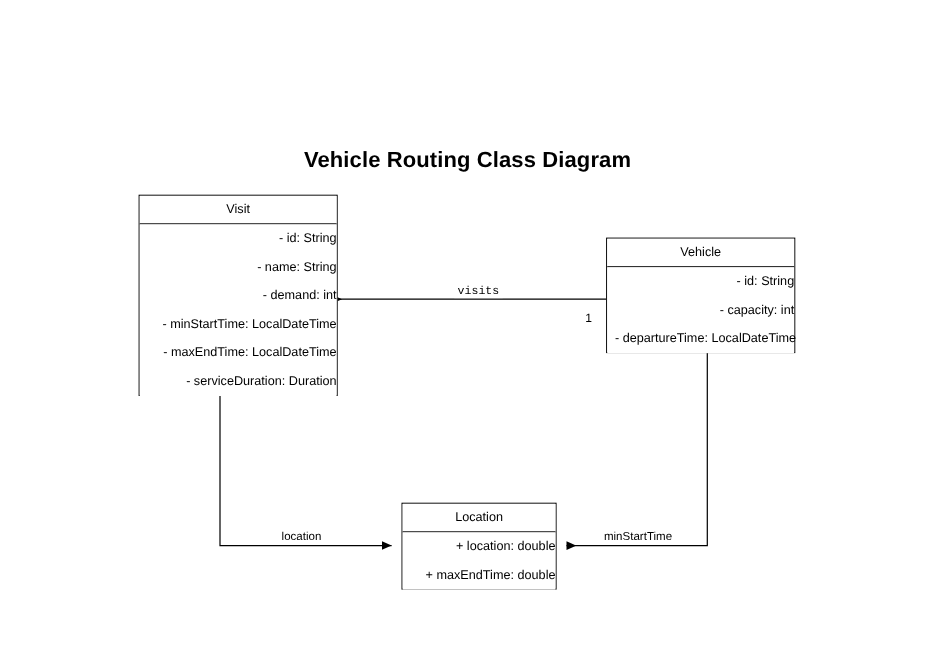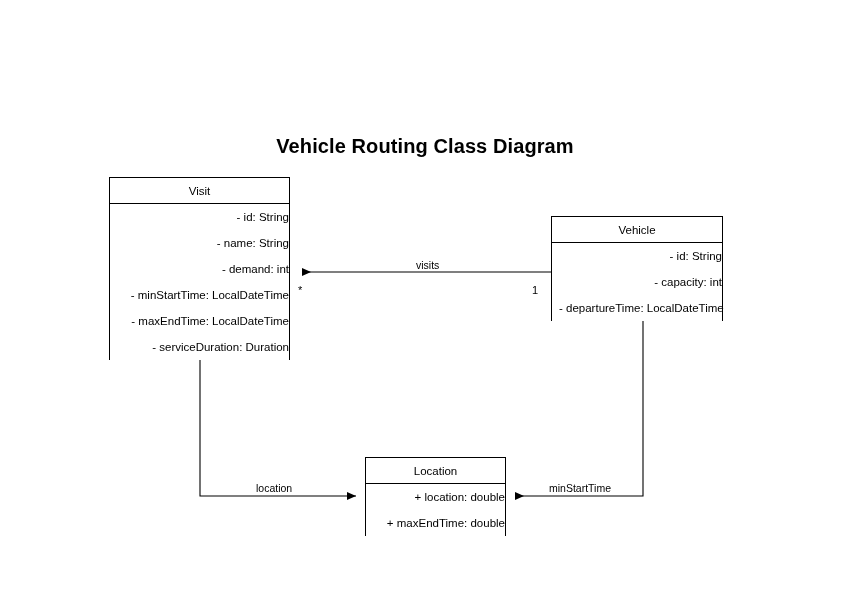--- a/index.html
+++ b/index.html
@@ -60,21 +60,21 @@
     background: #ffffff;
     text-align: right;
   }
   .uml-attrs li {
     font-size: 11.5px;
     padding-left: 7px;
     color: #000000;
     white-space: nowrap;
   }
 
-  #class-visit { left: 109px; top: 177px; width: 181px; height: 183px; }
+  #class-visit { left: 126px; top: 177px; width: 181px; height: 183px; }
   #class-visit .uml-attrs li { height: 26px; line-height: 26px; }
 
   #class-vehicle { left: 551px; top: 216px; width: 172px; height: 105px; }
   #class-vehicle .uml-attrs li { height: 26px; line-height: 26px; }
 
   #class-location { left: 365px; top: 457px; width: 141px; height: 79px; }
   #class-location .uml-attrs li { height: 26px; line-height: 26px; }
 
   
   #edges {
@@ -93,21 +93,21 @@
     z-index: 2;
   }
   .mult-label {
     position: absolute;
     font-size: 11px;
     color: #000000;
     background: #ffffff;
     white-space: nowrap;
     z-index: 2;
   }
-  #label-visits { left: 413px; top: 259px; }
+  #label-visits { left: 413px; top: 259px; font-family: Liberation Mono, monospace; }
   #label-location { left: 253px; top: 482px; }
   #label-homelocation { left: 546px; top: 482px; }
   #mult-visit-end { left: 298px; top: 284px; }
   #mult-vehicle-end { left: 532px; top: 284px; }
 </style>
 </head>
 <body>
 
 <div id="canvas">
 

